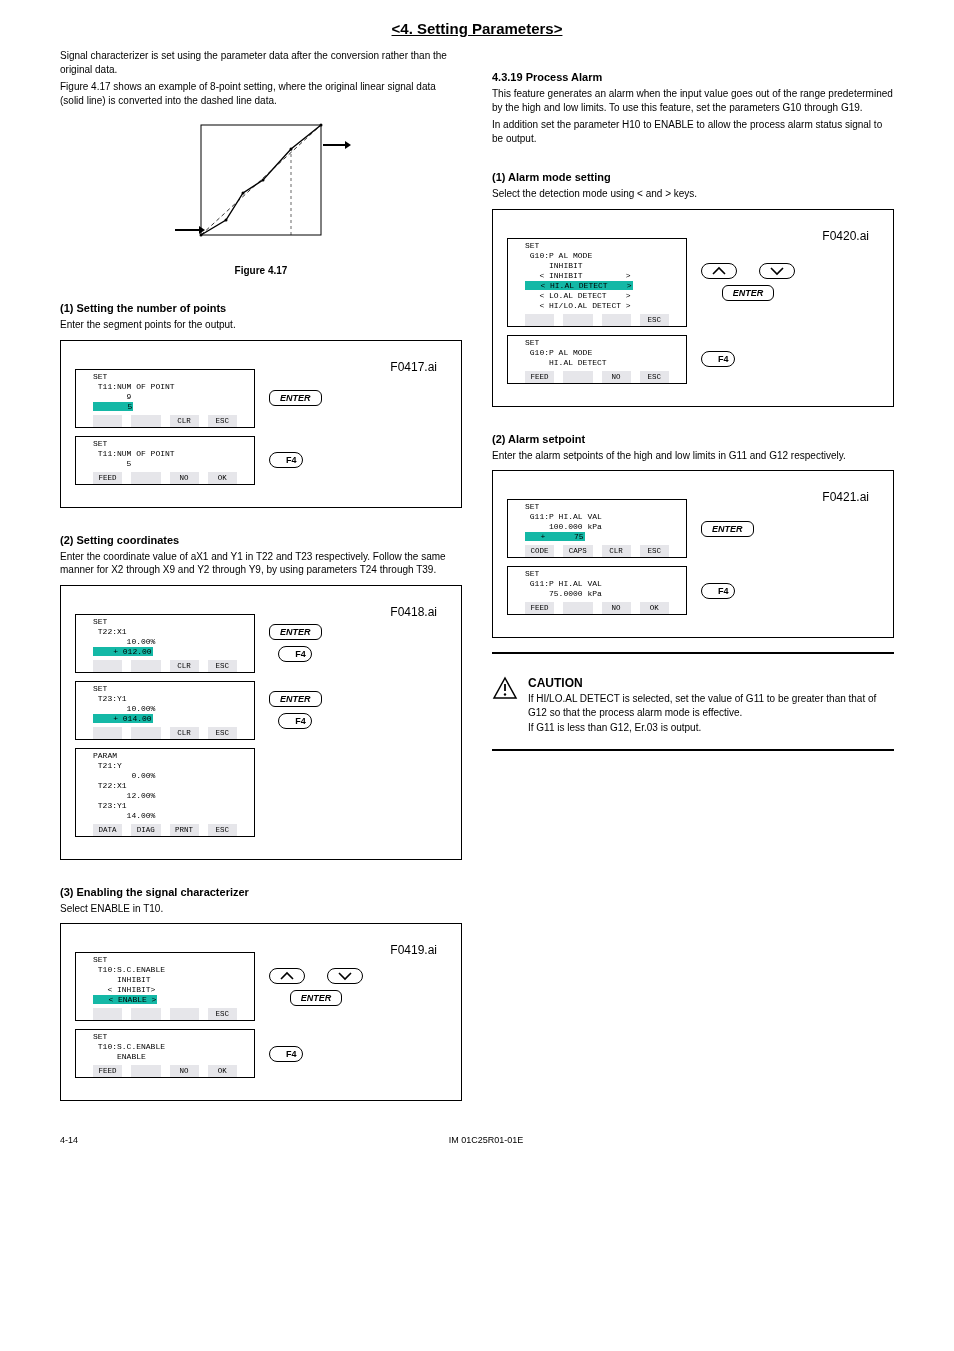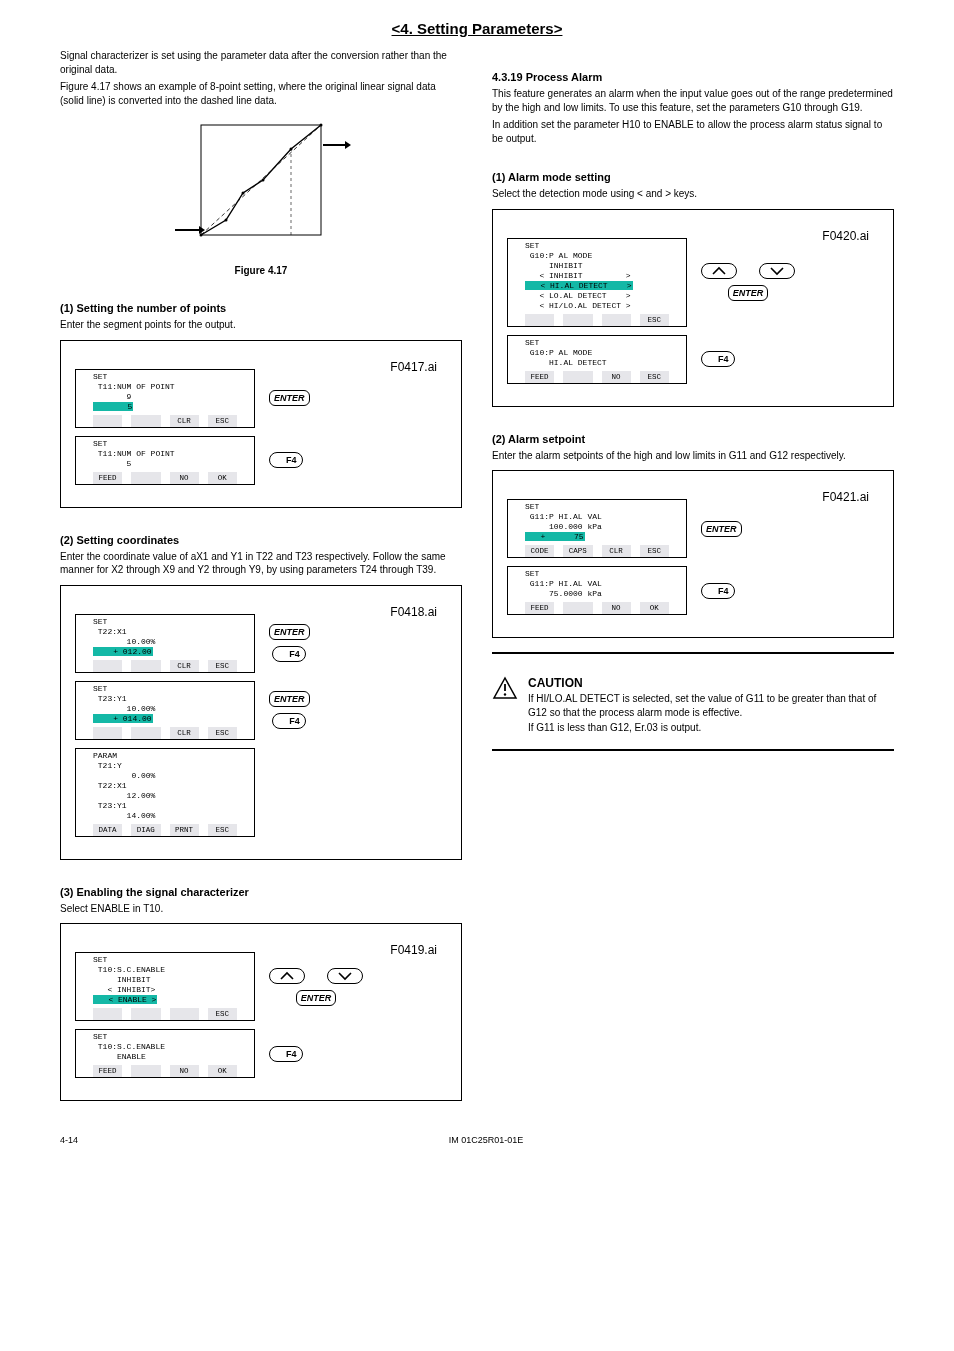--- a/index.html
+++ b/index.html
@@ -30,21 +30,21 @@
     border: 1px solid #000; width: 180px; font-family: "Courier New", monospace;
     font-size: 8px; line-height: 1.25; padding: 2px 17px 0; background: #fff;
     position: relative;
   }
   .lcd .line { white-space: pre; }
   .softrow { display: flex; gap: 9px; margin-top: 3px; }
   .softkey { flex: 1; height: 12px; background: #e6e6ea; font-family: "Courier New", monospace; font-size: 7.5px; text-align: center; line-height: 12px; }
   .softkey.blank { background: #e6e6ea; }
   .hl { background: #14b8a6; padding: 0 1px; }
   .actions { display: flex; flex-direction: column; gap: 6px; align-items: center; }
-  .btn { border: 1px solid #000; border-radius: 6px; padding: 2px 4px; font-size: 9px; font-style: italic; font-weight: bold; font-family: Arial; background: #fff; }
+  .btn { border: 1px solid #000; border-radius: 6px; padding: 2px 10px; font-size: 9px; font-style: italic; font-weight: bold; font-family: Arial; background: #fff; }
   .btn.fk { font-style: normal; font-weight: bold; width: 30px; text-align: center; padding: 2px 16px; border-radius: 8px; }
   .arrowbtns { display: flex; gap: 22px; }
   .arrowbtn { border: 1px solid #000; border-radius: 10px; width: 36px; height: 16px; display: flex; align-items: center; justify-content: center; background: #fff; }
   .arrowbtn svg { width: 16px; height: 10px; }
 
   .caution { display: flex; align-items: flex-start; gap: 10px; margin-top: 10px; }
   .caution svg { flex: 0 0 26px; }
   .caution .cap-title { font-weight: bold; font-size: 12px; }
   .caution p { margin: 2px 0; }
 

